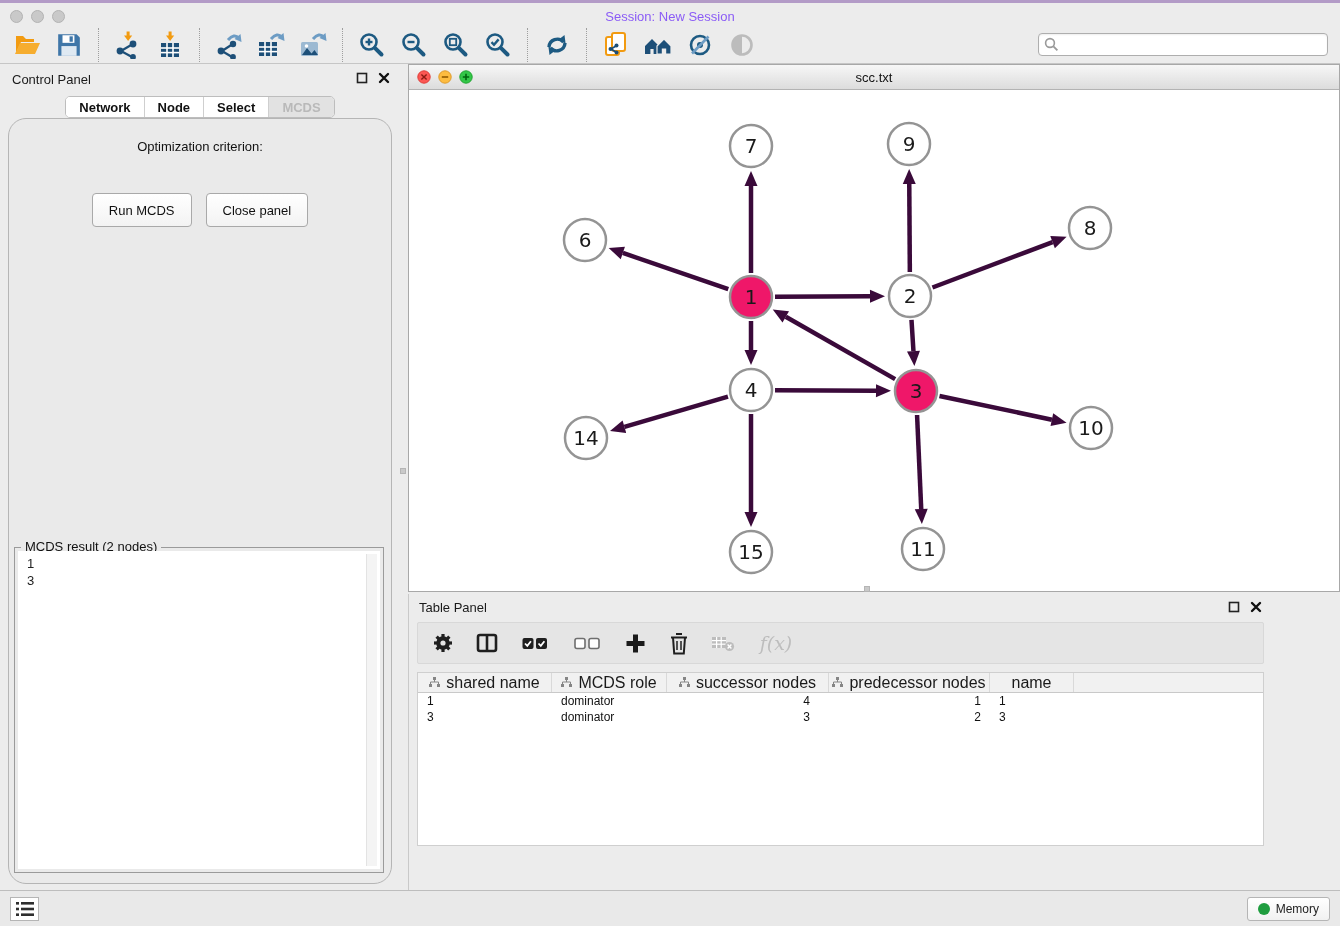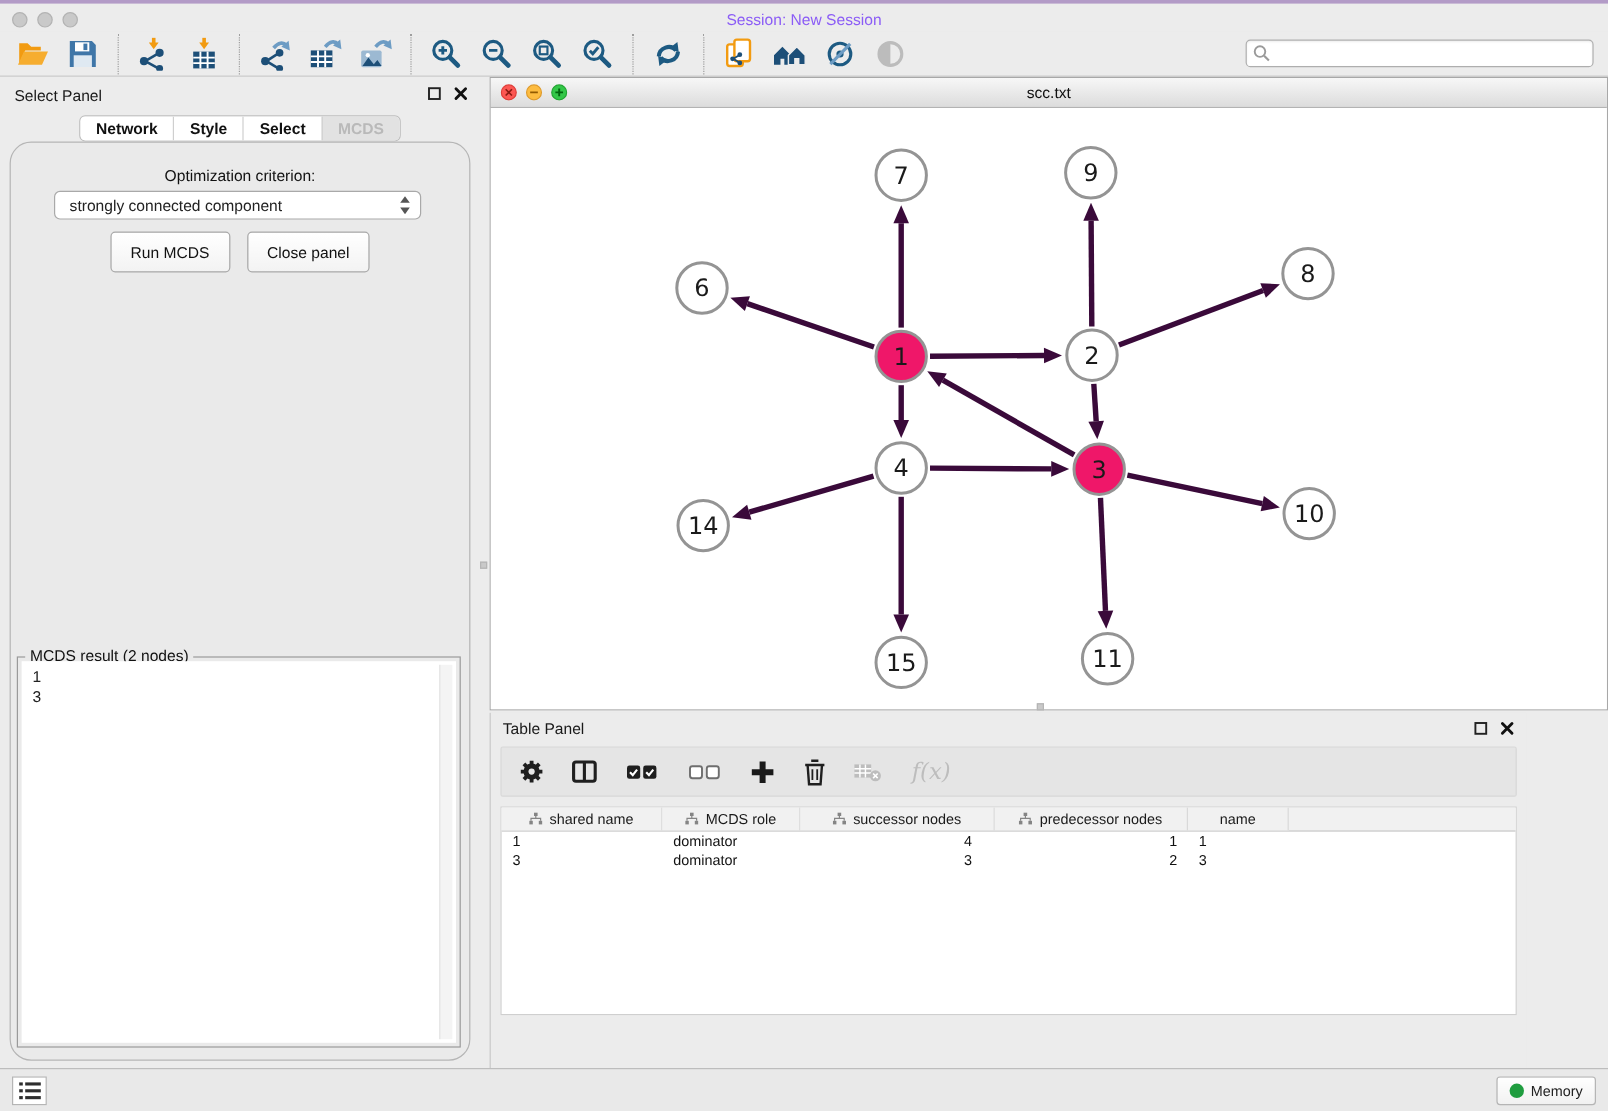--- a/index.html
+++ b/index.html
@@ -69,21 +69,21 @@
   .table-panel { position:absolute; left:408px; top:594px; width:864px; height:296px; background:#ececec;
     border-left:1px solid #c9c9c9; }
   .tp-header { position:absolute; left:0; top:0; right:0; height:26px; }
   .tp-title { position:absolute; left:10px; top:6px; font-size:13px; color:#1a1a1a; }
   .tp-toolbar { position:absolute; left:8px; right:8px; top:28px; height:42px; background:#e5e5e5;
     border:1px solid #d8d8d8; border-radius:2px; display:flex; align-items:center; padding-left:12px; gap:18px; }
   .tp-toolbar .tico { display:flex; align-items:center; justify-content:center; width:26px; height:26px; }
   .fx-label { font-family:"DejaVu Serif", serif; font-style:italic; font-size:19px; color:#bdbdbd; }
   .tablewrap { position:absolute; left:8px; right:8px; top:78px; height:174px; background:#fff; border:1px solid #cfcfcf; }
   .thead { display:flex; height:20px; background:#f1f1f1; border-bottom:1px solid #c9c9c9; }
-  .th { display:flex; align-items:center; justify-content:center; gap:6px; font-size:12px; color:#1a1a1a;
+  .th { display:flex; align-items:center; justify-content:center; gap:6px; font-size:16px; color:#1a1a1a;
     border-right:1px solid #d9d9d9; background:#f1f1f1; }
   .trow { display:flex; height:16px; font-size:12px; color:#111; align-items:center; }
   .td { padding:0 9px; overflow:hidden; white-space:nowrap; }
   .ra { text-align:right; }
   .tp-tabs { position:absolute; left:0; right:0; bottom:12px; display:flex; justify-content:center; }
 
   
   .statusbar { position:absolute; left:0; top:890px; width:1340px; height:36px; background:#e9e9e9;
     border-top:1px solid #bdbdbd; }
   .sb-listbtn { position:absolute; left:10px; top:6px; width:29px; height:24px; background:#fff;
@@ -262,47 +262,40 @@
       <svg width="15" height="15" viewBox="0 0 15 15">
           <circle cx="6" cy="6" r="4.4" fill="none" stroke="#9a9a9a" stroke-width="1.6"></circle>
           <line x1="9.4" y1="9.4" x2="13.4" y2="13.4" stroke="#9a9a9a" stroke-width="1.8"></line>
         </svg>
       <input type="text" placeholder="" style="">
     </div>
   </div>
 
   <div class="control-panel">
     <div class="cp-header">
-      <div class="cp-title">Select Panel</div>
+      <div class="cp-title">Control Panel</div>
       <div class="panel-btns">
         <svg width="12" height="12" viewBox="0 0 12 12">
             <rect x="1.5" y="1.5" width="9" height="9" fill="none" stroke="#222" stroke-width="1.6"></rect>
           </svg>
         <svg width="12" height="12" viewBox="0 0 12 12">
             <path d="M2 2 L10 10 M10 2 L2 10" stroke="#111" stroke-width="2.4" stroke-linecap="round"></path>
           </svg>
       </div>
     </div>
     <div class="cp-tabs">
       <div class="seg">
         <div>Network</div>
-        <div>Style</div>
+        <div>Node</div>
         <div>Select</div>
         <div class="disabled">MCDS</div>
       </div>
     </div>
     <div class="cp-content">
       <div class="opt-label">Optimization criterion:</div>
-      <div class="dropdown">
-        <span class="val">strongly connected component</span>
-        <svg width="9" height="16" viewBox="0 0 9 16">
-            <polygon points="4.5,0.5 8.5,6 0.5,6" fill="#555"></polygon>
-            <polygon points="4.5,15.5 8.5,10 0.5,10" fill="#555"></polygon>
-          </svg>
-      </div>
       <div class="cp-buttons">
         <div class="btn">Run MCDS</div>
         <div class="btn">Close panel</div>
       </div>
       <div class="groupbox">
         <span class="legend">MCDS result (2 nodes)</span>
         <div class="result-area">
           <div>1</div>
           <div>3</div>
           <div class="result-scroll"></div>

